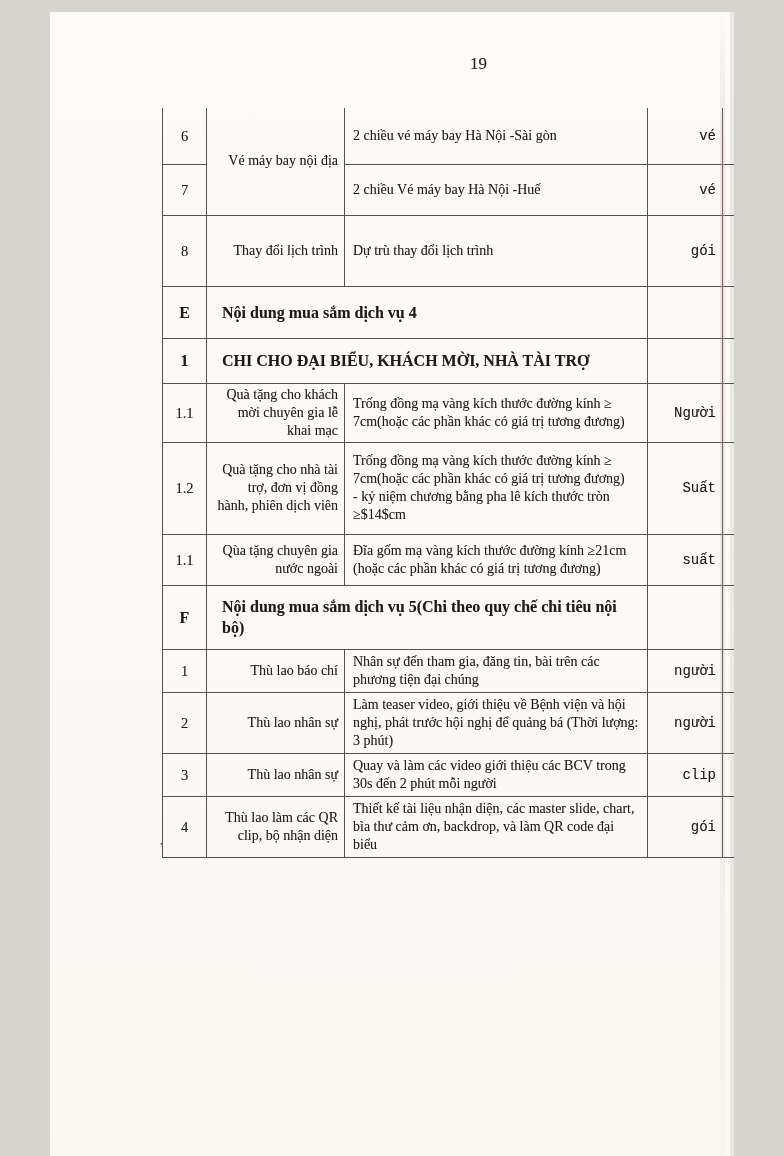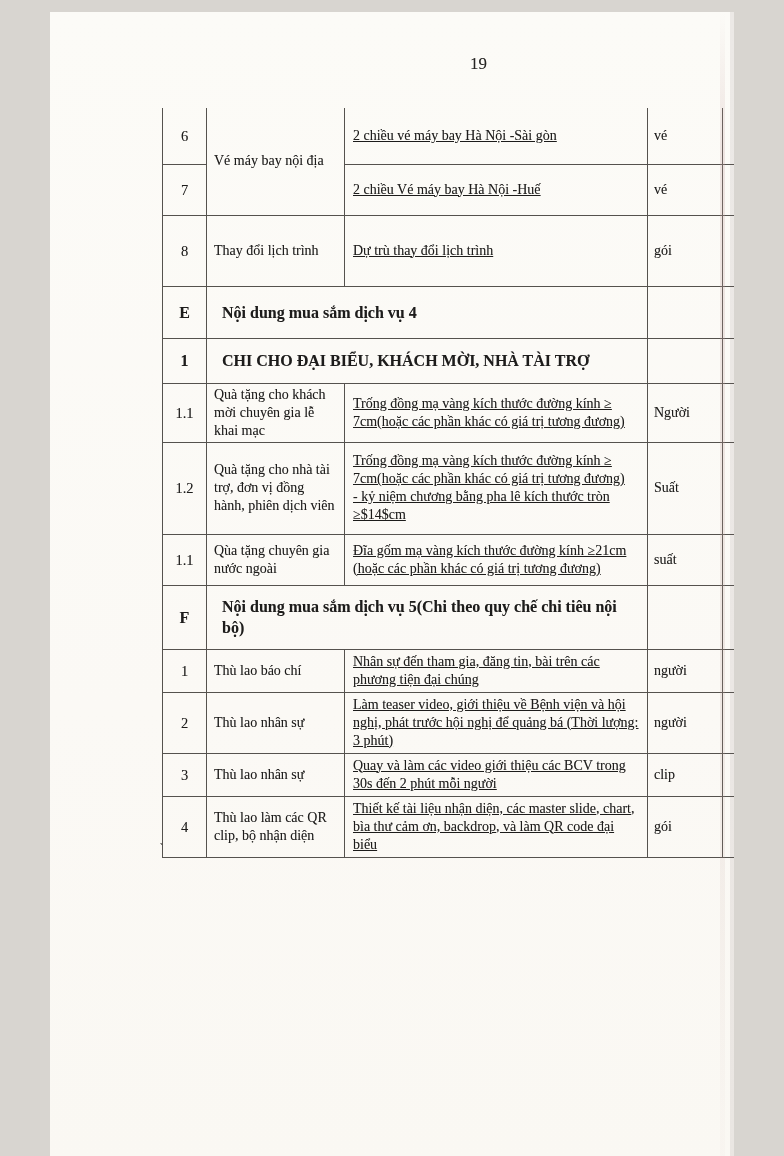--- a/index.html
+++ b/index.html
@@ -26,23 +26,23 @@
   td {
     border:1px solid #55524e;
     padding:2px 6px;
     font-size:14px;
     line-height:18px;
     vertical-align:middle;
     overflow:hidden;
   }
   tr.open-top td { border-top:none; }
   td.no   { text-align:center; font-size:14.5px; }
-  td.item { padding:2px 6px 2px 7px; }
-  td.desc { padding:3px 8px; white-space:pre-line;text-decoration:underline; }
-  td.unit { text-align:left; }
+  td.item { padding:2px 6px 2px 7px;text-align:right; }
+  td.desc { padding:3px 8px; white-space:pre-line; }
+  td.unit { text-align:right;font-family:Liberation Mono, monospace; }
   td.qty  { text-align:right; padding-right:8px; font-size:14.5px; }
   tr.section td { font-weight:bold; font-size:16px; line-height:21px; }
   tr.section td.title { padding-left:15px; }
   .stamp-layer {
     position:absolute; left:0; top:0; width:784px; height:1156px;
     pointer-events:none;
   }
   .edge-streak {
     position:absolute; top:0; right:9px; width:5px; height:100%;
     background:linear-gradient(180deg,

